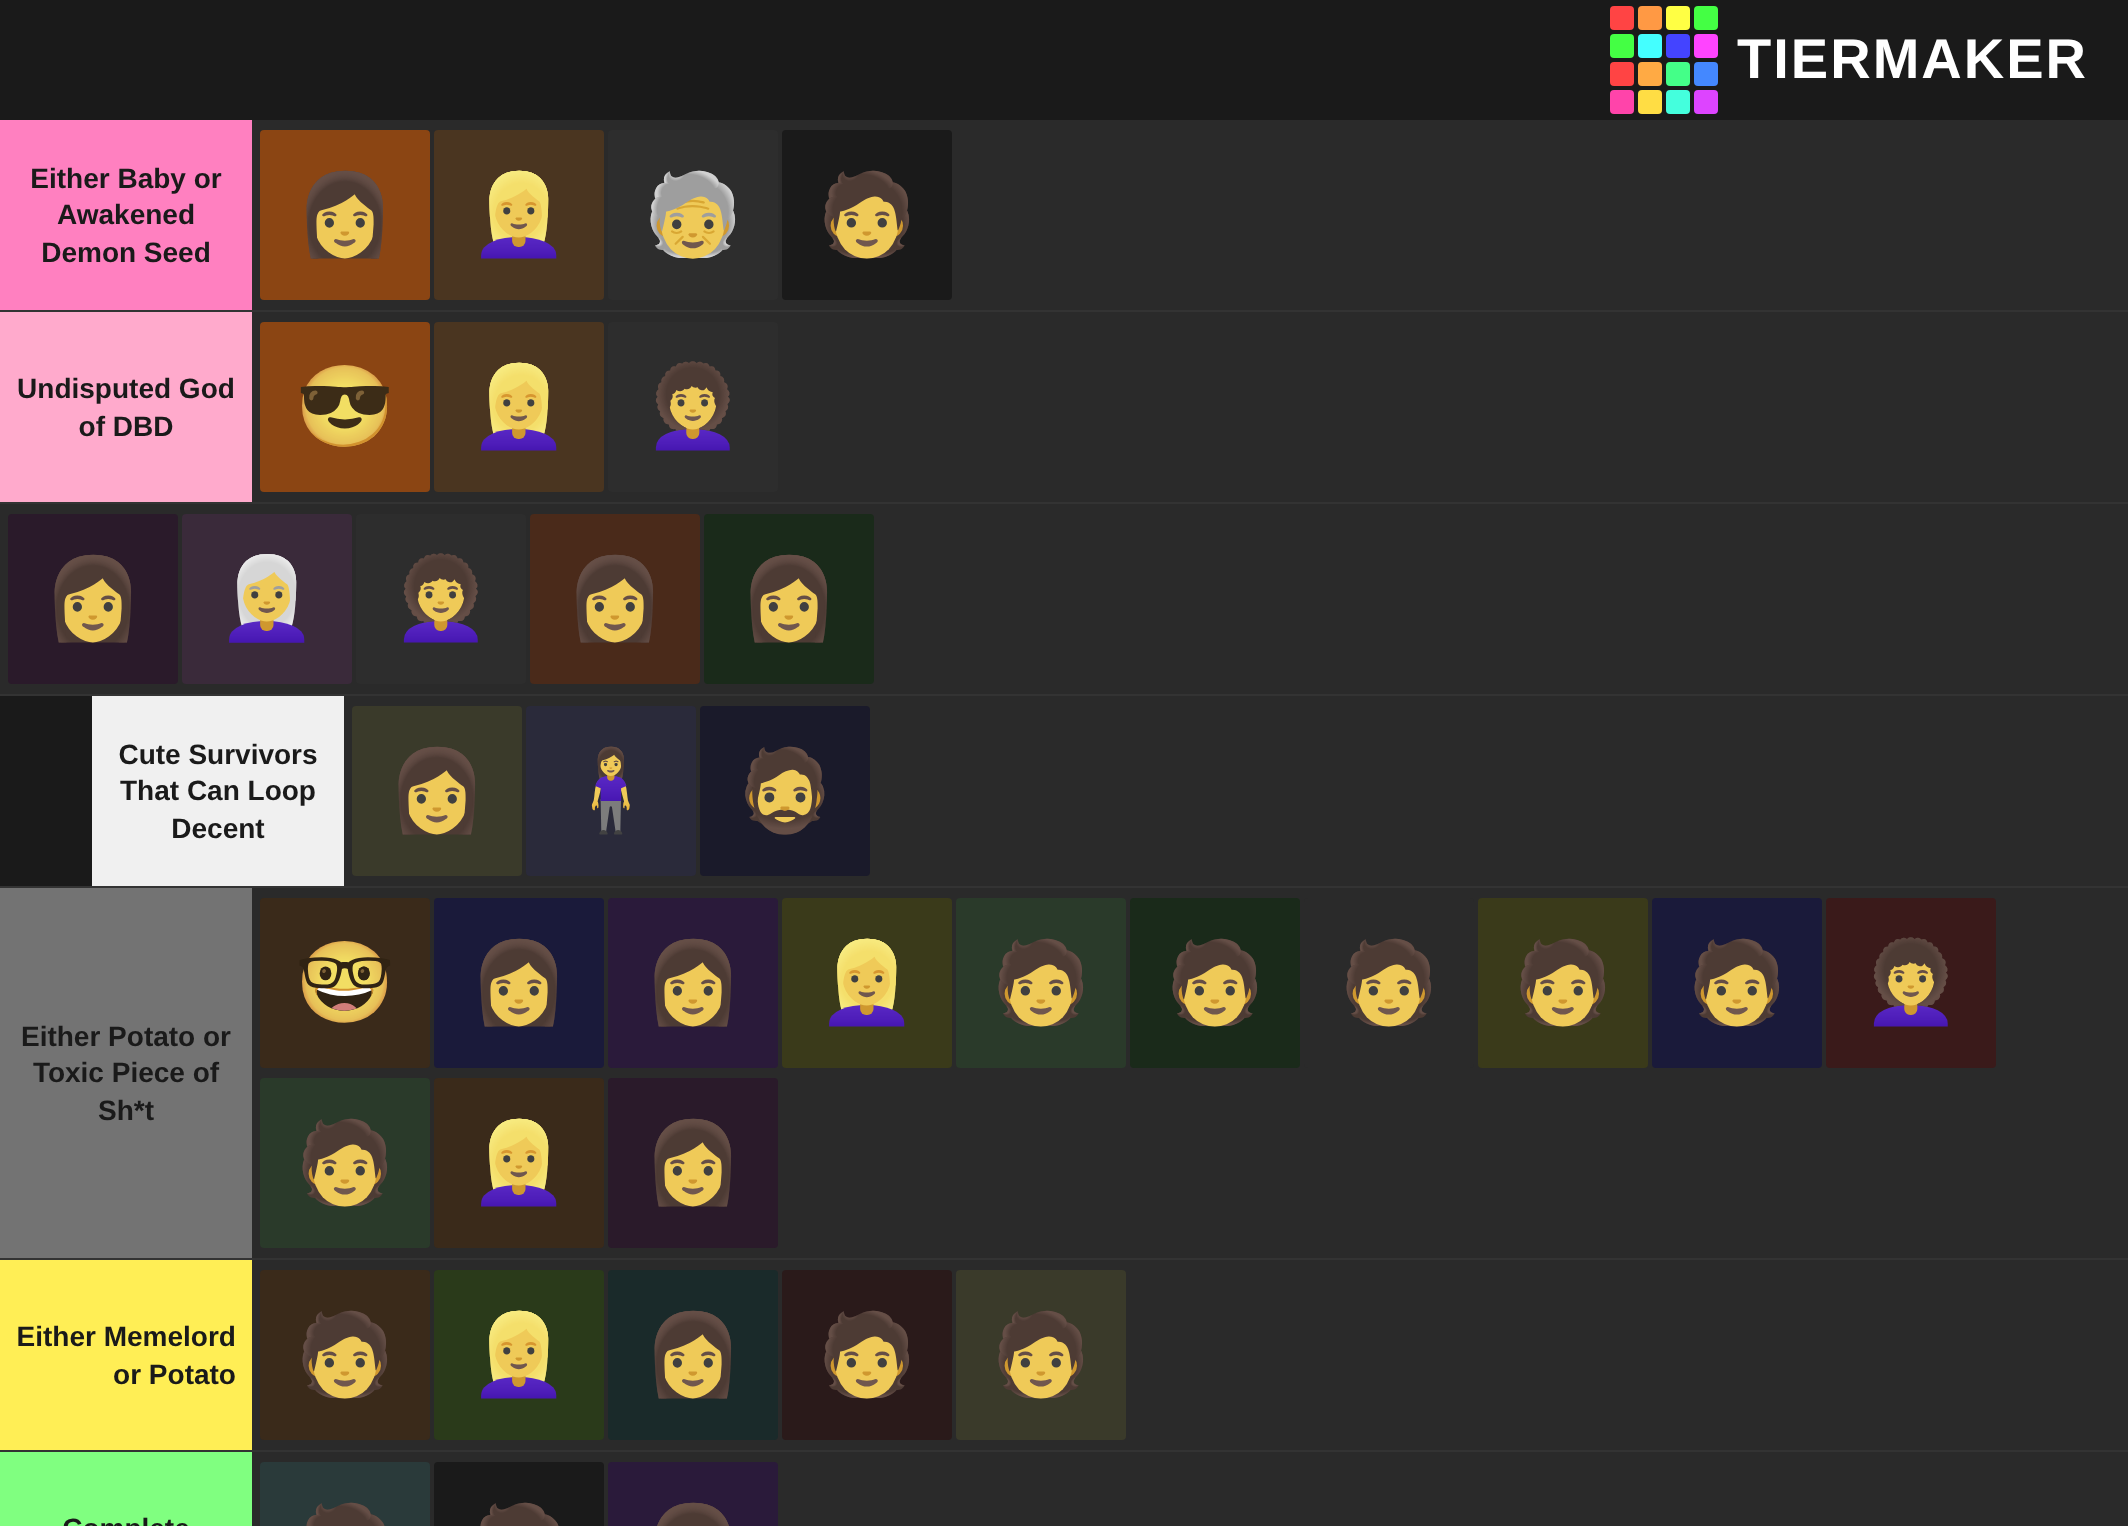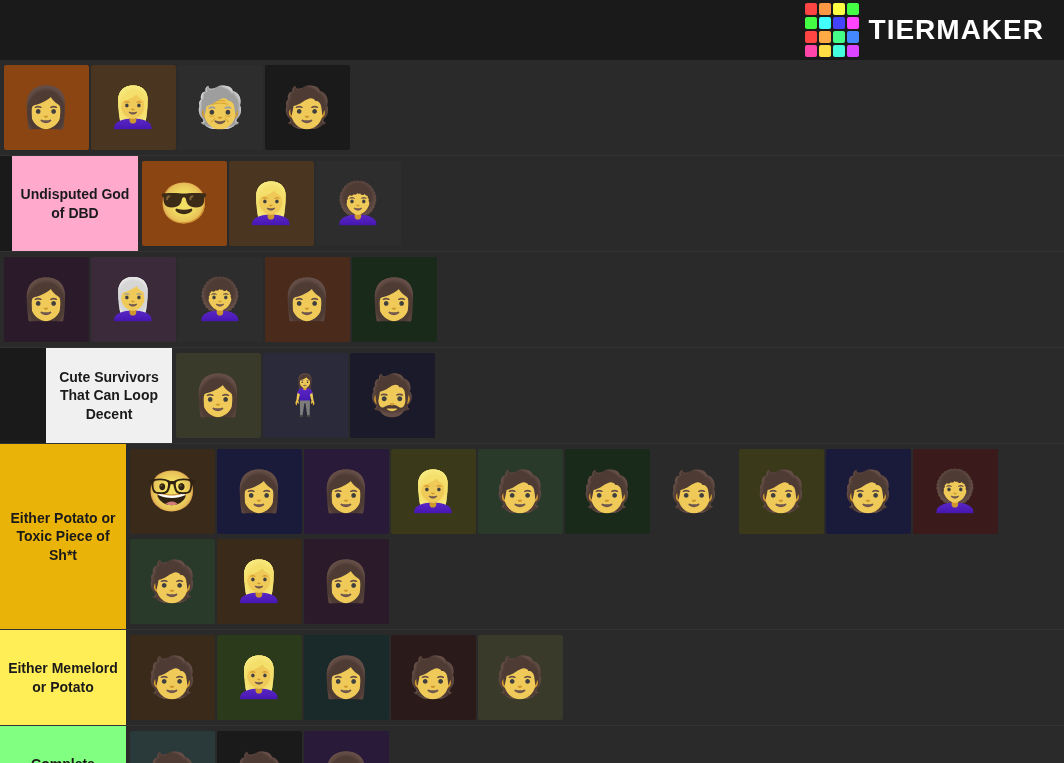--- a/index.html
+++ b/index.html
@@ -108,37 +108,38 @@
         <div class="logo-cell" style="background:#ffdd44"></div>
         <div class="logo-cell" style="background:#44ffdd"></div>
         <div class="logo-cell" style="background:#dd44ff"></div>
       </div>
       <span class="logo-text">TiERMAKER</span>
     </div>
   </div>
 
   <div id="tier-rows">
       <div class="tier-row">
+        <div class="tier-label" style="background-color: rgb(255, 128, 192); color: rgb(26, 26, 26);">Either Baby or Awakened Demon Seed</div>
         <div class="tier-content" style="min-height: 95px;">
           <div class="character-slot" style="background: rgb(139, 69, 19);">
             <div style="width: 85px; height: 85px; display: flex; align-items: center; justify-content: center; font-size: 40px; filter: grayscale(30%);">👩</div>
           </div>
           <div class="character-slot" style="background: rgb(74, 53, 32);">
             <div style="width: 85px; height: 85px; display: flex; align-items: center; justify-content: center; font-size: 40px; filter: grayscale(30%);">👱‍♀️</div>
           </div>
           <div class="character-slot" style="background: rgb(45, 45, 45);">
             <div style="width: 85px; height: 85px; display: flex; align-items: center; justify-content: center; font-size: 40px; filter: grayscale(30%);">🧓</div>
           </div>
           <div class="character-slot" style="background: rgb(26, 26, 26);">
             <div style="width: 85px; height: 85px; display: flex; align-items: center; justify-content: center; font-size: 40px; filter: grayscale(30%);">🧑</div>
           </div>
         </div>
       </div>
       <div class="tier-row">
-        <div class="tier-label" style="background-color: rgb(255, 170, 204); color: rgb(26, 26, 26); margin-left: 12px;">Undisputed God of DBD</div>
+        <div class="tier-label" style="background-color: rgb(255, 170, 204); color: rgb(26, 26, 26);">Undisputed God of DBD</div>
         <div class="tier-content" style="min-height: 95px;">
           <div class="character-slot" style="background: rgb(139, 69, 19);">
             <div style="width: 85px; height: 85px; display: flex; align-items: center; justify-content: center; font-size: 40px; filter: grayscale(30%);">😎</div>
           </div>
           <div class="character-slot" style="background: rgb(74, 53, 32);">
             <div style="width: 85px; height: 85px; display: flex; align-items: center; justify-content: center; font-size: 40px; filter: grayscale(30%);">👱‍♀️</div>
           </div>
           <div class="character-slot" style="background: rgb(45, 45, 45);">
             <div style="width: 85px; height: 85px; display: flex; align-items: center; justify-content: center; font-size: 40px; filter: grayscale(30%);">👩‍🦱</div>
           </div>
@@ -171,21 +172,21 @@
           </div>
           <div class="character-slot" style="background: rgb(42, 42, 58);">
             <div style="width: 85px; height: 85px; display: flex; align-items: center; justify-content: center; font-size: 40px; filter: grayscale(30%);">🧍‍♀️</div>
           </div>
           <div class="character-slot" style="background: rgb(26, 26, 42);">
             <div style="width: 85px; height: 85px; display: flex; align-items: center; justify-content: center; font-size: 40px; filter: grayscale(30%);">🧔</div>
           </div>
         </div>
       </div>
       <div class="tier-row">
-        <div class="tier-label" style="background-color: #eab308; color: rgb(26, 26, 26);">Either Potato or Toxic Piece of Sh*t</div>
+        <div class="tier-label" style="background-color: #737373; color: rgb(26, 26, 26);">Either Potato or Toxic Piece of Sh*t</div>
         <div class="tier-content" style="min-height: 185px;">
           <div class="character-slot" style="background: rgb(58, 42, 26);">
             <div style="width: 85px; height: 85px; display: flex; align-items: center; justify-content: center; font-size: 40px; filter: grayscale(30%);">🤓</div>
           </div>
           <div class="character-slot" style="background: rgb(26, 26, 58);">
             <div style="width: 85px; height: 85px; display: flex; align-items: center; justify-content: center; font-size: 40px; filter: grayscale(30%);">👩</div>
           </div>
           <div class="character-slot" style="background: rgb(42, 26, 58);">
             <div style="width: 85px; height: 85px; display: flex; align-items: center; justify-content: center; font-size: 40px; filter: grayscale(30%);">👩</div>
           </div>
@@ -215,21 +216,21 @@
           </div>
           <div class="character-slot" style="background: rgb(58, 42, 26);">
             <div style="width: 85px; height: 85px; display: flex; align-items: center; justify-content: center; font-size: 40px; filter: grayscale(30%);">👱‍♀️</div>
           </div>
           <div class="character-slot" style="background: rgb(42, 26, 42);">
             <div style="width: 85px; height: 85px; display: flex; align-items: center; justify-content: center; font-size: 40px; filter: grayscale(30%);">👩</div>
           </div>
         </div>
       </div>
       <div class="tier-row">
-        <div class="tier-label" style="background-color: rgb(255, 238, 85); color: rgb(26, 26, 26);">Either Memelord or Potato</div>
+        <div class="tier-label" style="background-color: rgb(255, 238, 85); color: rgb(26, 26, 26); text-align: right;">Either Memelord or Potato</div>
         <div class="tier-content" style="min-height: 95px;">
           <div class="character-slot" style="background: rgb(58, 42, 26);">
             <div style="width: 85px; height: 85px; display: flex; align-items: center; justify-content: center; font-size: 40px; filter: grayscale(30%);">🧑</div>
           </div>
           <div class="character-slot" style="background: rgb(42, 58, 26);">
             <div style="width: 85px; height: 85px; display: flex; align-items: center; justify-content: center; font-size: 40px; filter: grayscale(30%);">👱‍♀️</div>
           </div>
           <div class="character-slot" style="background: rgb(26, 42, 42);">
             <div style="width: 85px; height: 85px; display: flex; align-items: center; justify-content: center; font-size: 40px; filter: grayscale(30%);">👩</div>
           </div>

